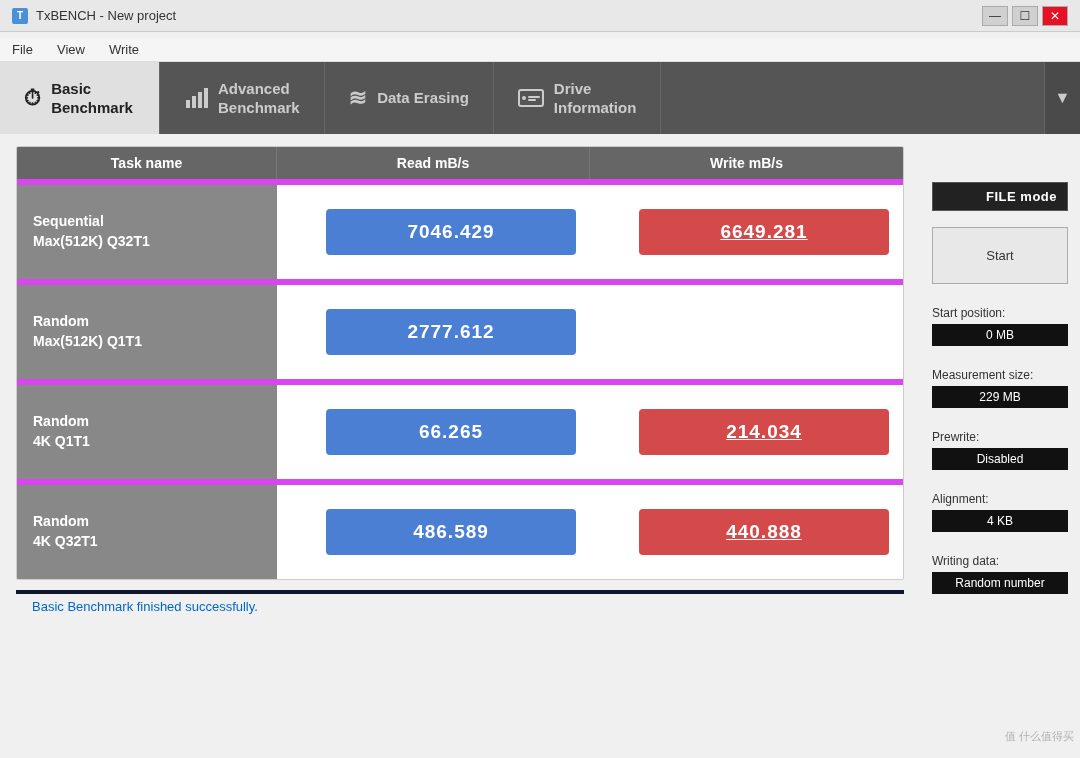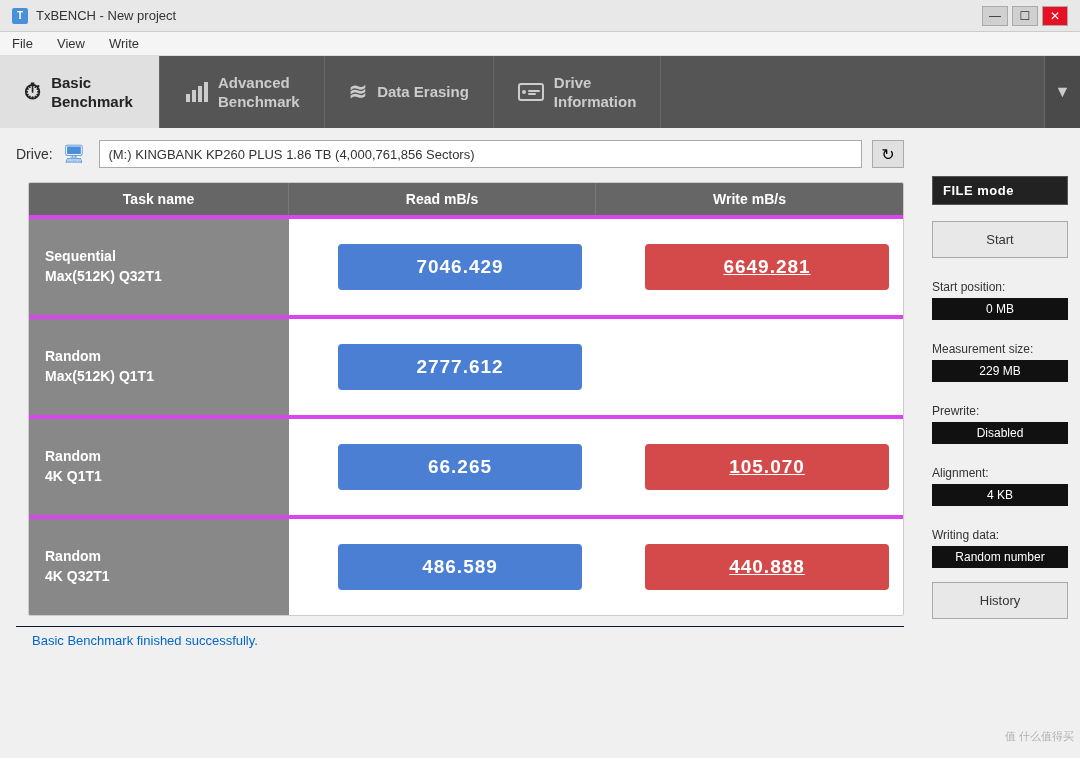--- a/index.html
+++ b/index.html
@@ -58,20 +58,21 @@
 
     
     .menu-bar {
       background: #f5f5f5;
       display: flex;
       align-items: center;
       padding: 2px 8px;
       border-bottom: 1px solid #ddd;
       height: 24px;
       gap: 16px;
+      margin-top: 6px;
     }
     .menu-item {
       font-size: 13px;
       color: #333;
       cursor: pointer;
       padding: 2px 4px;
     }
 
     
     .toolbar {
@@ -168,40 +169,39 @@
       cursor: pointer;
       font-size: 16px;
     }
 
     
     .bench-table {
       background: white;
       border: 1px solid #ccc;
       border-radius: 2px;
       overflow: hidden;
-      margin-left: 12px;
     }
     .bench-header {
       display: grid;
       grid-template-columns: 260px 1fr 1fr;
       background: #666666;
       color: white;
       font-size: 14px;
       font-weight: 600;
     }
     .bench-header-cell {
       padding: 8px 12px;
       text-align: center;
       border-right: 1px solid #777;
     }
     .bench-header-cell:last-child { border-right: none; }
     .bench-row {
       display: grid;
       grid-template-columns: 260px 1fr 1fr;
-      border-top: 4px solid #d946ef;
+      border-top: 6px solid #d946ef;
       align-items: center;
       min-height: 100px;
       gap: 35px;
     }
     .bench-row-name {
       padding: 12px 16px;
       font-size: 14px;
       font-weight: 700;
       color: white;
       background: #888888;
@@ -232,32 +232,32 @@
       background: #4a7fd4;
     }
     .bench-value.write {
       background: #d44a4a;
       text-decoration: underline;
     }
 
     
     .status-bar {
       background: #f0f0f0;
-      border-top: 1px solid #0f172a;
+      border-top: 4px solid #0f172a;
       padding: 5px 16px;
       font-size: 13px;
       color: #0066cc;
       height: 28px;
       display: flex;
       align-items: center;
     }
     .right-btn {
       background: #e8e8e8;
       border: 1px solid #aaa;
-      padding: 10px 10px;
+      padding: 20px 10px;
       font-size: 13px;
       text-align: center;
       cursor: pointer;
       color: #333;
     }
     .right-btn.primary {
       background: #e8e8e8;
       font-weight: 500;
     }
     .right-label {
@@ -273,21 +273,21 @@
       padding: 4px 8px;
       text-align: center;
     }
 
     .file-mode-btn {
       background: #222;
       color: white;
       border: 1px solid #555;
       padding: 6px 10px;
       font-size: 13px;
-      text-align: left;
+      text-align: right;
       cursor: pointer;
       font-weight: 600;
       letter-spacing: 0.5px;
     }
 
     
     .watermark {
       position: absolute;
       bottom: 14px;
       right: 6px;
@@ -368,32 +368,20 @@
       </span>
       <span class="tab-label">Drive<br>Information</span>
     </div>
     <div class="tab-dropdown">▼</div>
   </div>
 
   <div class="main">
 
     <div class="left-panel">
 
-      <div class="drive-row">
-        <span class="drive-label">Drive:</span>
-        <span style="font-size:18px; color:#4a90d9; margin-right:4px;">🖥</span>
-        <div class="drive-select-wrapper">
-          <select>
-            <option>(M:) KINGBANK KP260 PLUS  1.86 TB (4,000,761,856 Sectors)</option>
-          </select>
-        </div>
-        <div class="drive-refresh-btn" title="Refresh">
-          <span>↻</span>
-        </div>
-      </div>
 
       <div class="bench-table">
         <div class="bench-header">
           <div class="bench-header-cell">Task name</div>
           <div class="bench-header-cell">Read mB/s</div>
           <div class="bench-header-cell">Write mB/s</div>
         </div>
 
         <div class="bench-row">
           <div class="bench-row-name">Sequential<br>Max(512K) Q32T1</div>
@@ -411,21 +399,21 @@
             <div class="bench-value read">2777.612</div>
           </div>
         </div>
 
         <div class="bench-row">
           <div class="bench-row-name">Random<br>4K Q1T1</div>
           <div class="bench-value-cell">
             <div class="bench-value read">66.265</div>
           </div>
           <div class="bench-value-cell">
-            <div class="bench-value write">105.070</div>
+            <div class="bench-value write">214.034</div>
           </div>
         </div>
 
         <div class="bench-row">
           <div class="bench-row-name">Random<br>4K Q32T1</div>
           <div class="bench-value-cell">
             <div class="bench-value read">486.589</div>
           </div>
           <div class="bench-value-cell">
             <div class="bench-value write">440.888</div>
@@ -454,18 +442,17 @@
       <div class="right-label">Prewrite:</div>
       <div class="right-value">Disabled</div>
 
       <div class="right-label">Alignment:</div>
       <div class="right-value">4 KB</div>
 
       <div class="right-label">Writing data:</div>
       <div class="right-value">Random number</div>
 
       <div style="height:6px;"></div>
-      <div class="right-btn">History</div>
     </div>
   </div>
 
   <div class="watermark">值 什么值得买</div>
 </div>
 
 </body></html>

